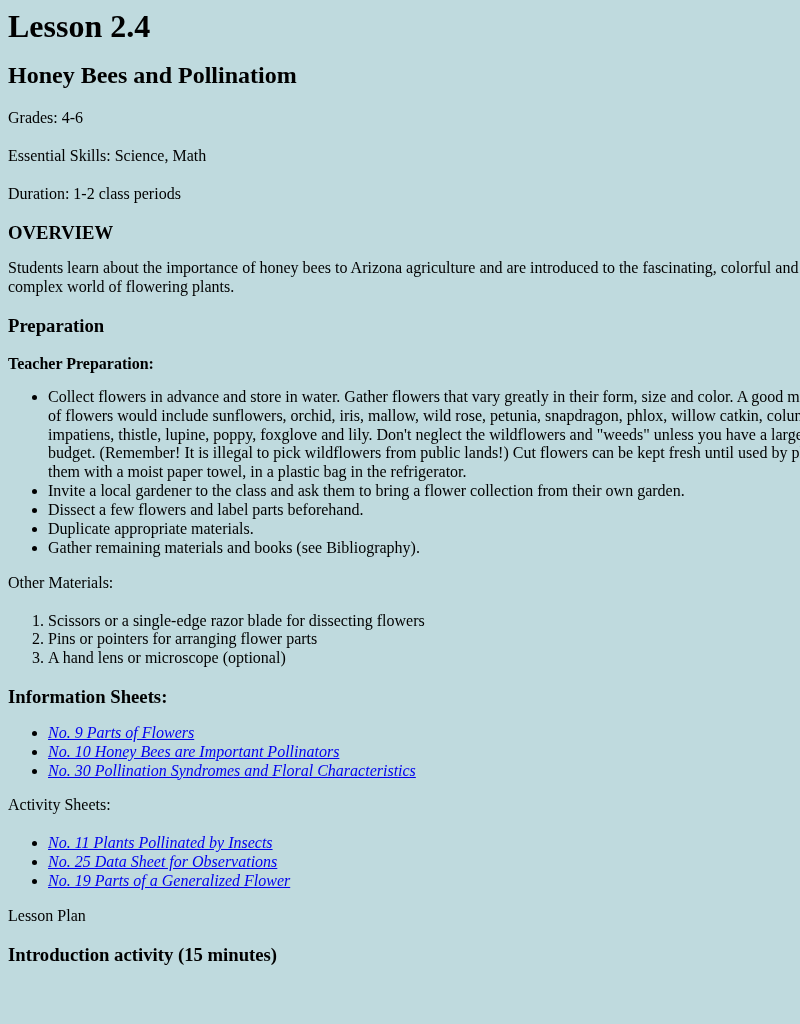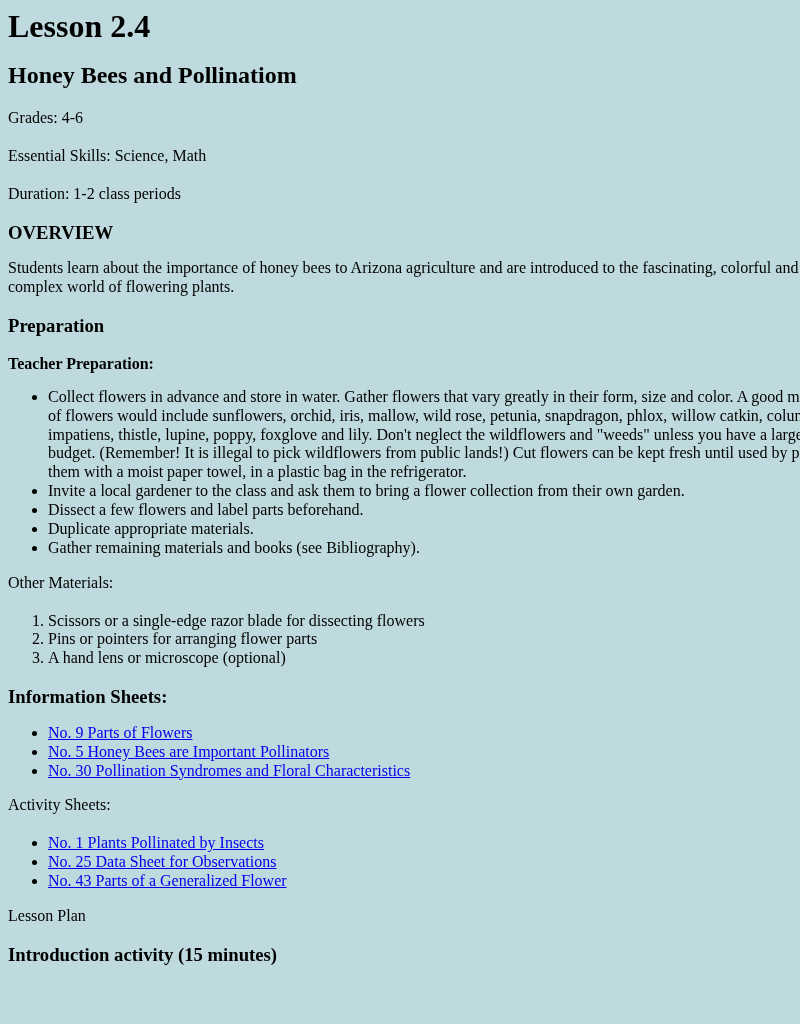--- a/index.html
+++ b/index.html
@@ -65,20 +65,21 @@
     list-style-type: decimal;
   }
   li {
     font-size: 16px;
     line-height: 1.18;
     margin: 0;
   }
   a {
     color: #0000ee;
     text-decoration: underline;
+    font-style: italic;
   }
   .meta {
     margin: 0 0 19px 0;
   }
 </style>
 </head>
 <body>
 
 <div id="doc">
 
@@ -113,38 +114,38 @@
     <li>A hand lens or microscope (optional)</li>
   </ol>
 
   <h3>Information Sheets:</h3>
 
   <ul>
     <li>
       <a href="#">No. 9 Parts of Flowers</a>
     </li>
     <li>
-      <a href="#">No. 5 Honey Bees are Important Pollinators</a>
+      <a href="#">No. 10 Honey Bees are Important Pollinators</a>
     </li>
     <li>
       <a href="#">No. 30 Pollination Syndromes and Floral Characteristics</a>
     </li>
   </ul>
 
   <p class="tight">Activity Sheets:</p>
 
   <ul>
     <li>
-      <a href="#">No. 1 Plants Pollinated by Insects</a>
+      <a href="#">No. 11 Plants Pollinated by Insects</a>
     </li>
     <li>
       <a href="#">No. 25 Data Sheet for Observations</a>
     </li>
     <li>
-      <a href="#">No. 43 Parts of a Generalized Flower</a>
+      <a href="#">No. 19 Parts of a Generalized Flower</a>
     </li>
   </ul>
 
   <p class="tight">Lesson Plan</p>
 
   <h3>Introduction activity (15 minutes)</h3>
 
 </div>
 
 </body></html>

